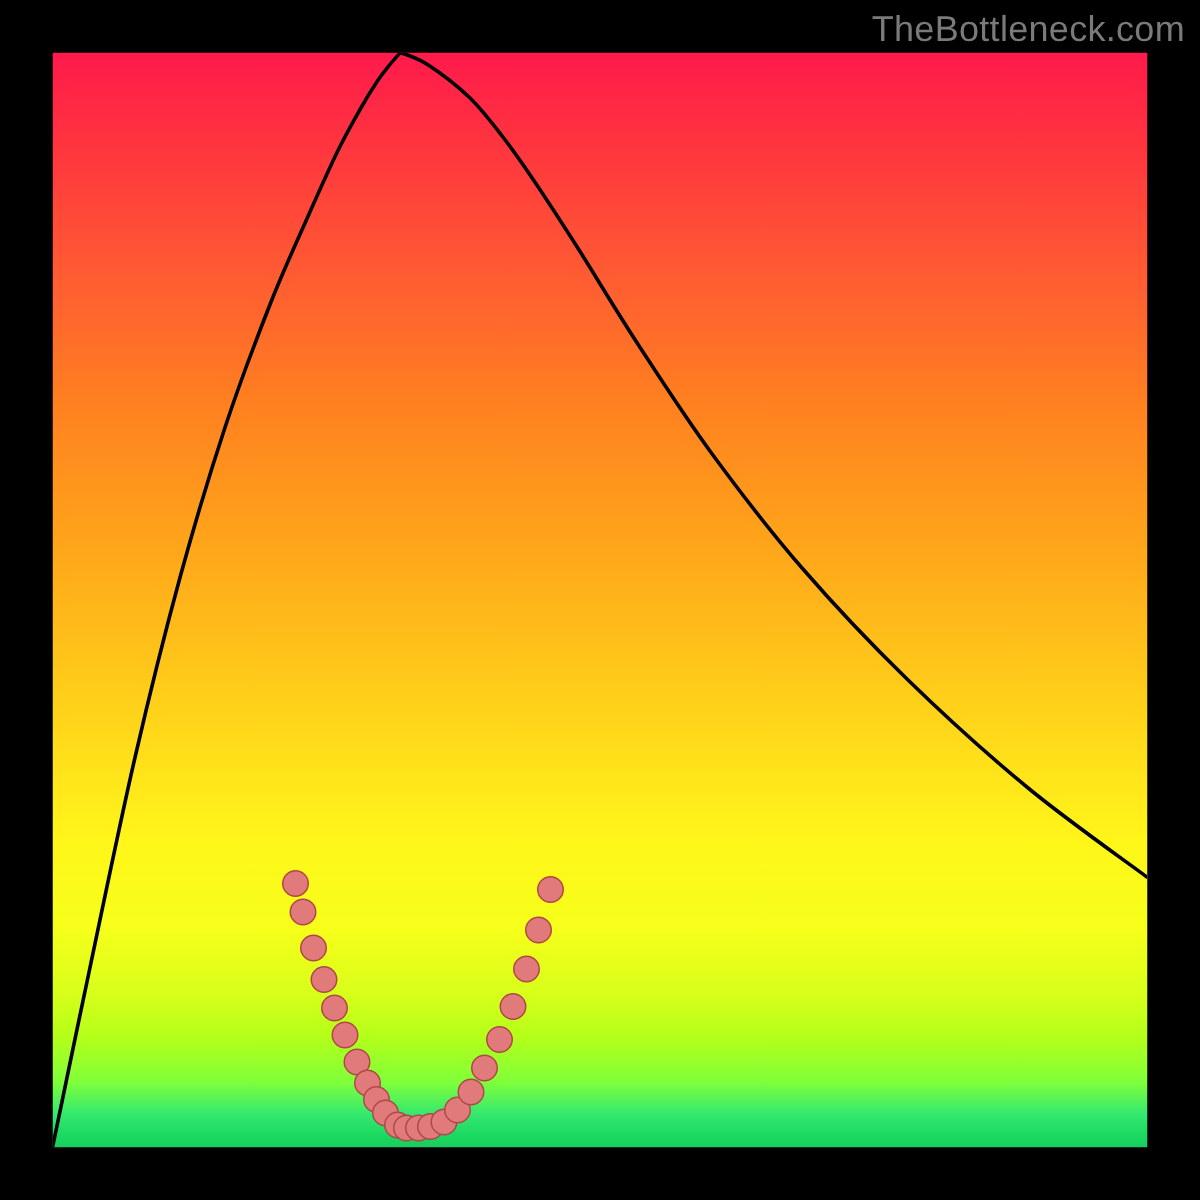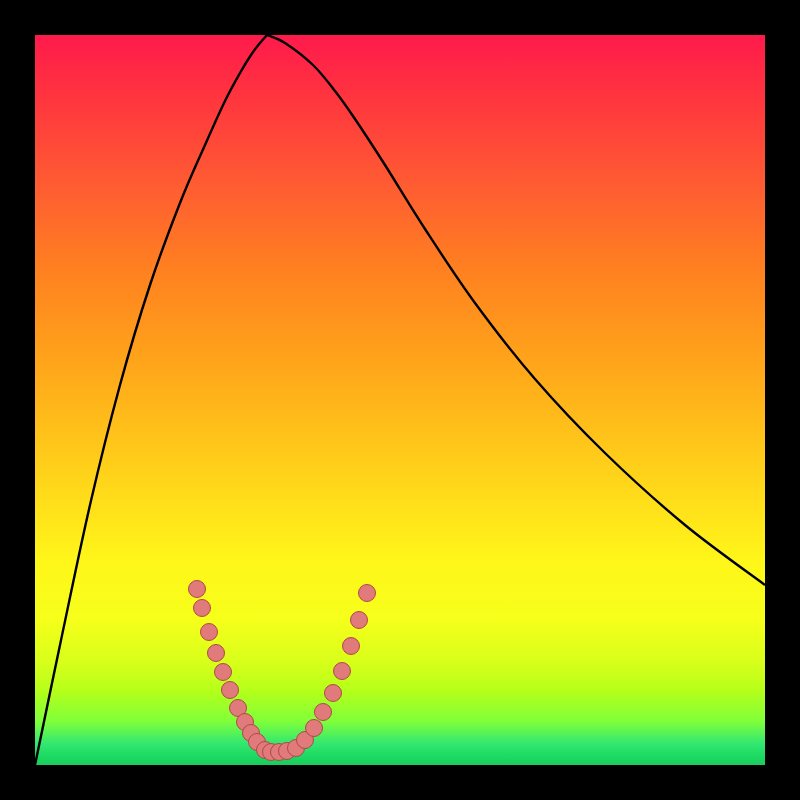--- a/index.html
+++ b/index.html
@@ -60,20 +60,21 @@
     color: #7a7a7a;
     letter-spacing: 0.2px;
     user-select: none;
   }
 </style>
 </head>
 <body>
 
 <div class="frame">
 
+  <div class="watermark">TheBottleneck.com</div>
 
   <div class="plot-wrap">
     <div class="plot-bg"></div>
 
     <svg class="curve-layer" viewBox="0 0 730 730" preserveAspectRatio="none">
       <g>
         <path id="left-path" d="M 0 730 C 4.166666666666667 710, 15.833333333333334 653.3333333333334, 25 610 C 34.166666666666664 566.6666666666666, 45 513.3333333333334, 55 470 C 65 426.6666666666667, 75 386.6666666666667, 85 350 C 95 313.3333333333333, 105 280.3333333333333, 115 250 C 125 219.66666666666666, 135.83333333333334 191.33333333333334, 145 168 C 154.16666666666666 144.66666666666666, 162.5 127, 170 110 C 177.5 93, 184.16666666666666 78, 190 66 C 195.83333333333334 54, 200.66666666666666 45.666666666666664, 205 38 C 209.33333333333334 30.333333333333332, 212.66666666666666 25, 216 20 C 219.33333333333334 15, 222.33333333333334 11.333333333333334, 225 8 C 227.66666666666666 4.666666666666666, 230.83333333333334 1.3333333333333333, 232 0" fill="none" stroke="#000000" stroke-width="2.4"></path>
       </g>
       <g>
         <path id="right-path" d="M 232 0 C 235 1.3333333333333333, 242.33333333333334 3, 250 8 C 257.6666666666667 13, 269.6666666666667 22, 278 30 C 286.3333333333333 38, 293 47, 300 56 C 307 65, 311.6666666666667 71.66666666666667, 320 84 C 328.3333333333333 96.33333333333333, 338.3333333333333 111.66666666666667, 350 130 C 361.6666666666667 148.33333333333334, 375 171, 390 194 C 405 217, 421.6666666666667 243, 440 268 C 458.3333333333333 293, 478.3333333333333 319, 500 344 C 521.6666666666666 369, 545 393.6666666666667, 570 418 C 595 442.3333333333333, 623.3333333333334 468, 650 490 C 676.6666666666666 512, 716.6666666666666 540, 730 550" fill="none" stroke="#000000" stroke-width="2.4"></path>

